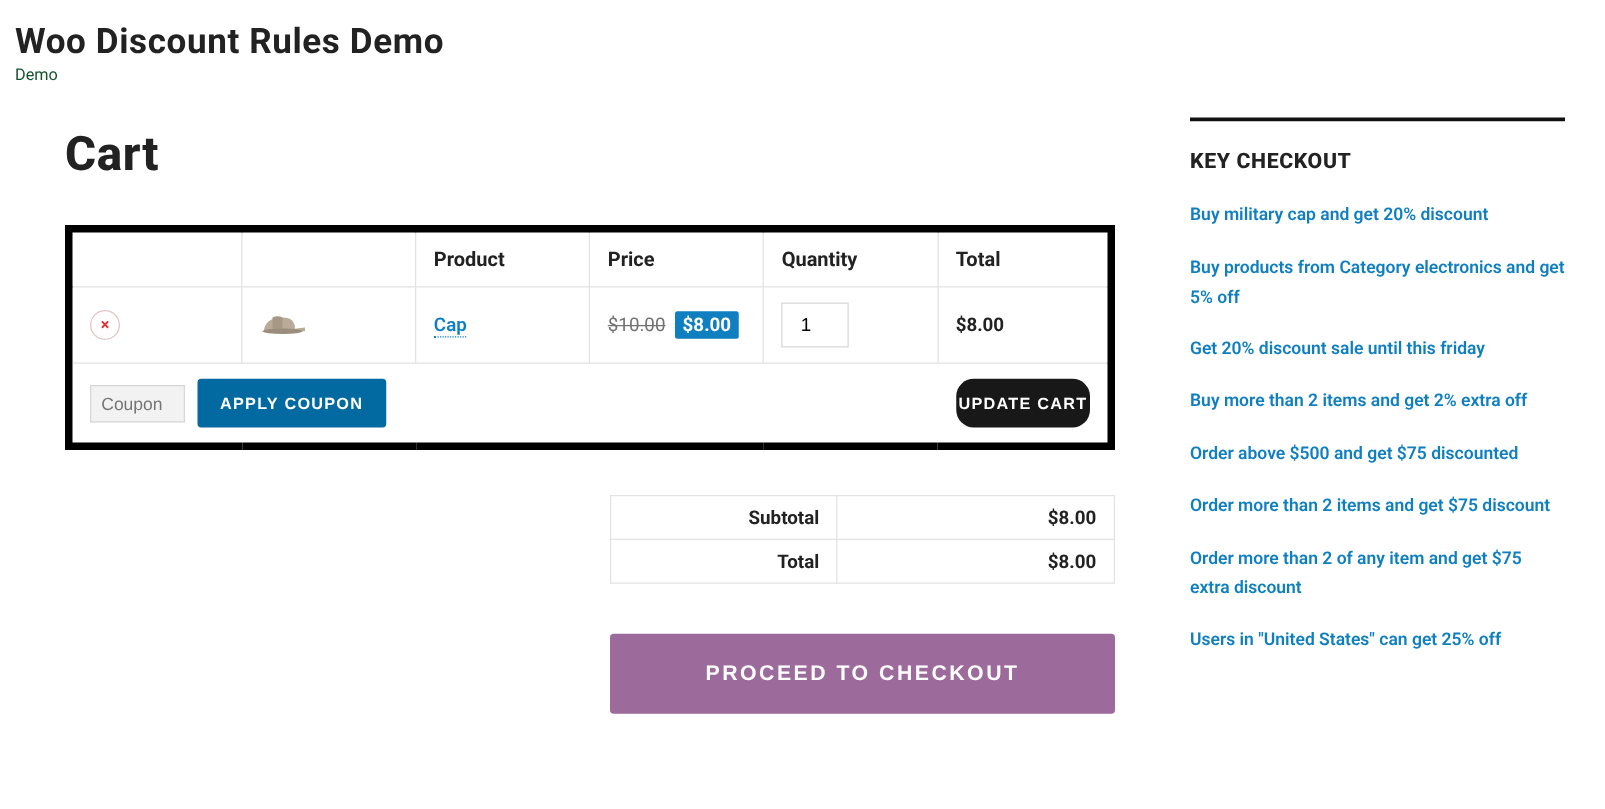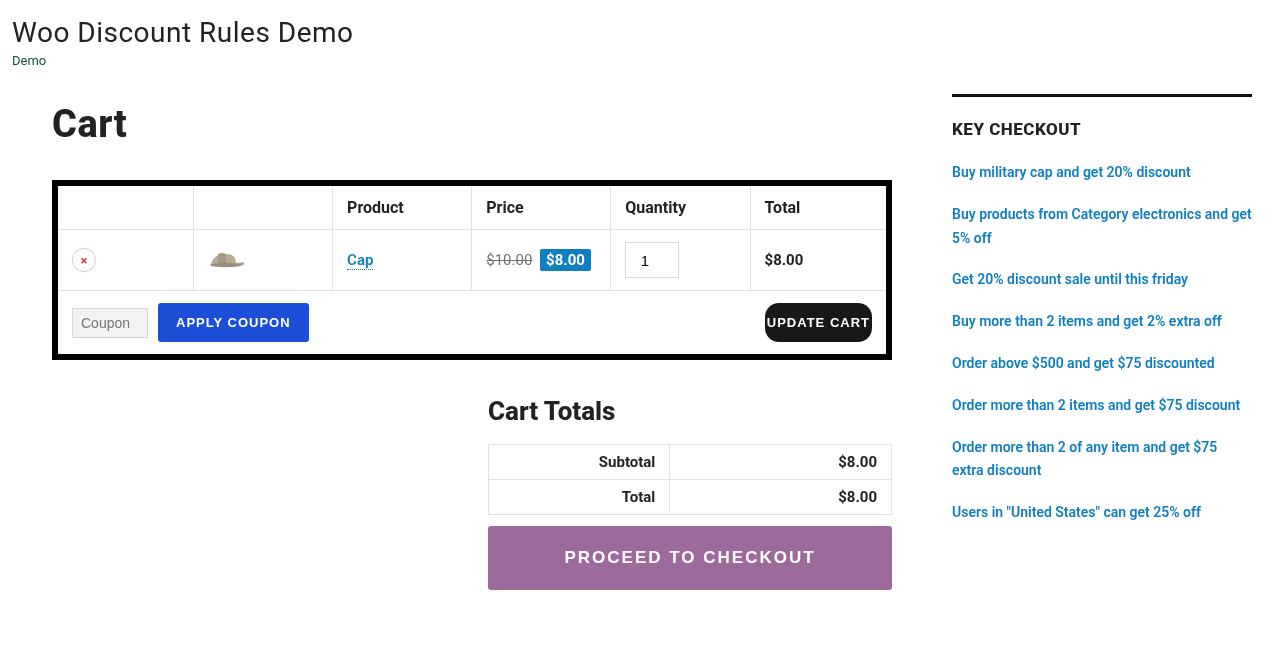--- a/index.html
+++ b/index.html
@@ -7,21 +7,21 @@
     margin: 0;
     padding: 0;
     font-family: -apple-system, BlinkMacSystemFont, "Segoe UI", Roboto, "Helvetica Neue", Arial, sans-serif;
     background: #fff;
     color: #222;
     width: 1284px;
   }
   .site-header { padding: 16px 12px 6px 12px; }
   .site-title {
     font-size: 28px;
-    font-weight: 400;
+    font-weight: 700;
     margin: 0 0 4px 0;
     letter-spacing: .5px;
   }
   .site-subtitle { font-size: 13px; color: #14532d; }
   .page {
     display: flex;
     align-items: flex-start;
     padding: 0 32px 40px 52px;
     gap: 60px;
   }
@@ -125,21 +125,21 @@
     border: none;
     cursor: pointer;
     font-weight: 700;
     letter-spacing: 1px;
     display: inline-flex;
     align-items: center;
     justify-content: center;
     font-size: 13px;
   }
   .btn-apply {
-    background: #1d4ed8;
+    background: #0369a1;
     color: #fff;
     padding: 12px 18px;
     border-radius: 3px;
   }
   .btn-update {
     background: #000000;
     color: #fff;
     padding: 12px 2px;
     border-radius: 14px;
     margin-left: auto;
@@ -165,21 +165,21 @@
     font-size: 15px;
   }
   .totals-table th, .totals-table td {
     border: 1px solid #e2e2e2;
     padding: 8px 14px;
     text-align: right;
   }
   .totals-table th { font-weight: 700; width: 45%; }
   .totals-table td { font-weight: 700; }
   .btn-checkout {
-    margin-top: 11px;
+    margin-top: 40px;
     width: 100%;
     background: #9c6b9c;
     color: #fff;
     padding: 22px 10px;
     font-size: 17px;
     letter-spacing: 2px;
     border-radius: 3px;
   }
 
   
@@ -268,21 +268,20 @@
               <input type="text" class="coupon-input" placeholder="Coupon" style="">
               <button class="btn btn-apply">APPLY COUPON</button>
               <button class="btn btn-update">UPDATE CART</button>
             </div>
           </td>
         </tr>
       </tbody>
     </table>
 
     <div class="cart-totals">
-      <h2>Cart Totals</h2>
       <table class="totals-table">
         <tbody>
             <tr>
           <th>Subtotal</th>
           <td>$8.00</td>
         </tr>
         <tr>
           <th>Total</th>
           <td>$8.00</td>
         </tr>

